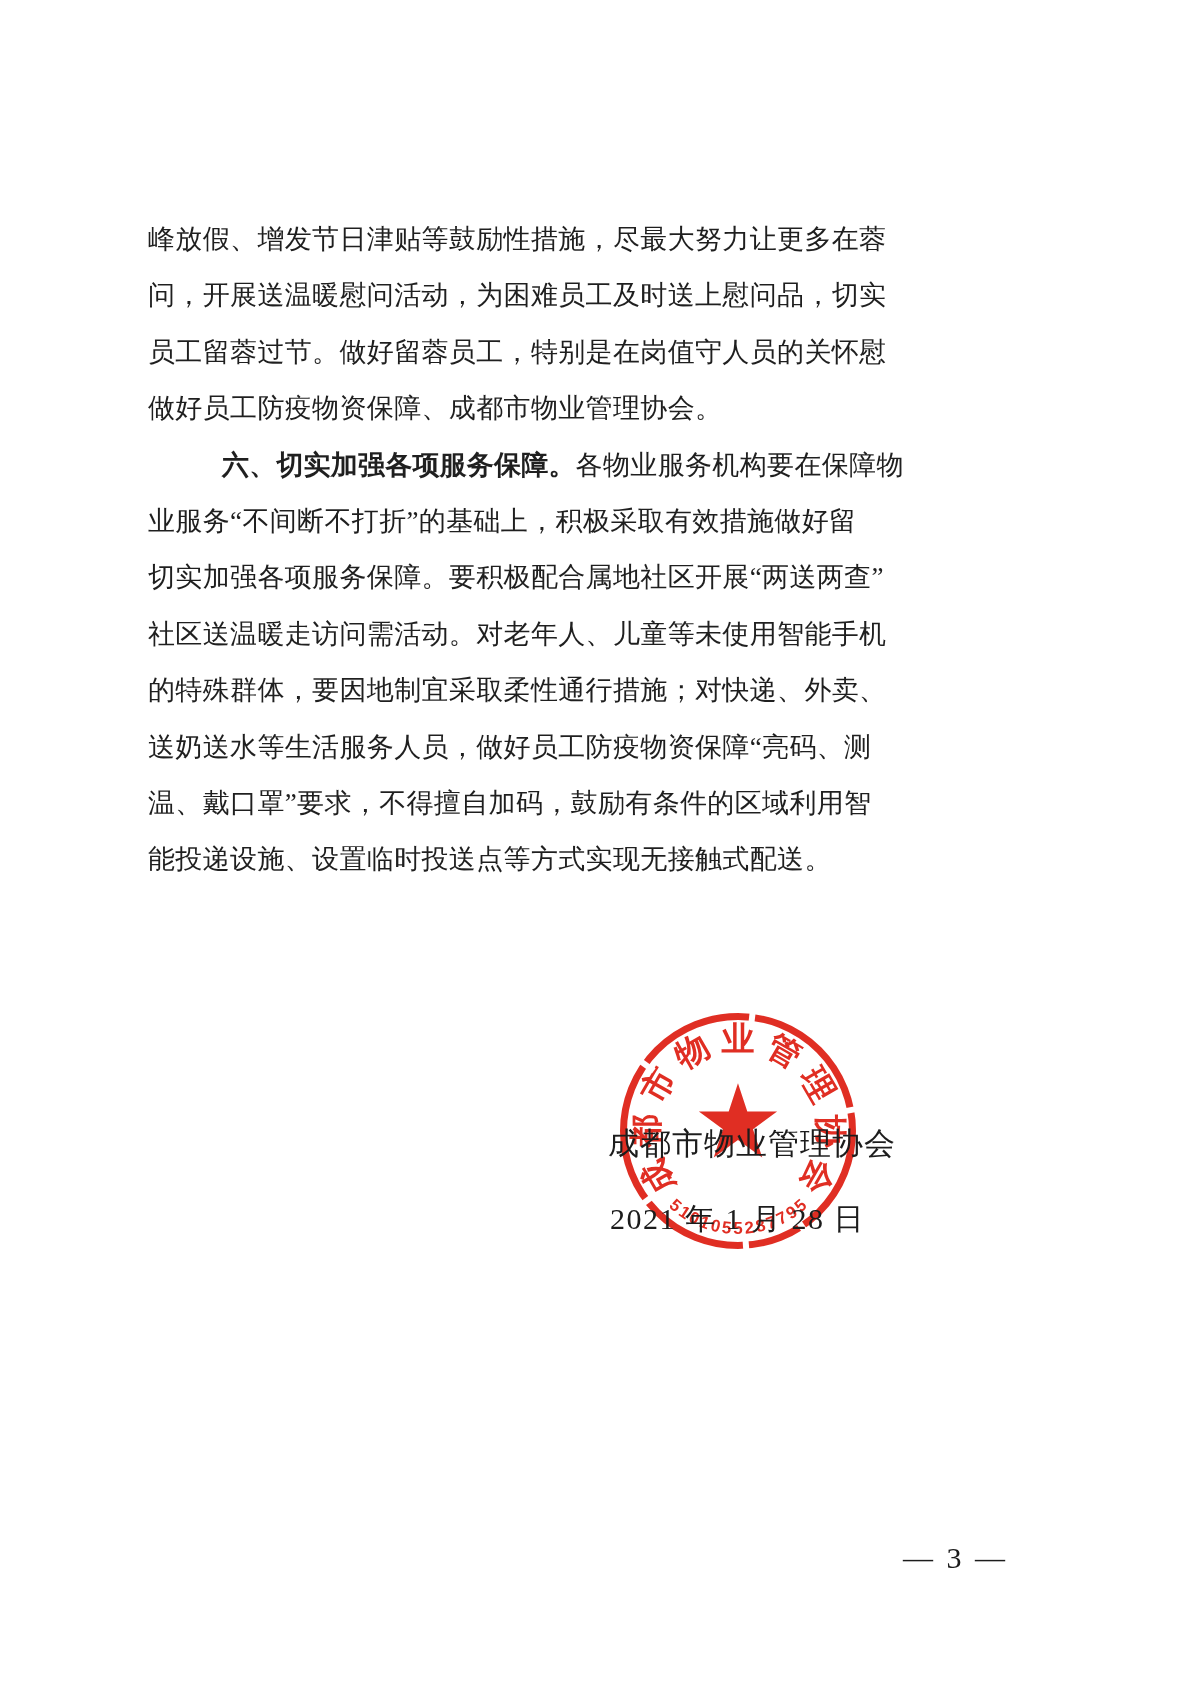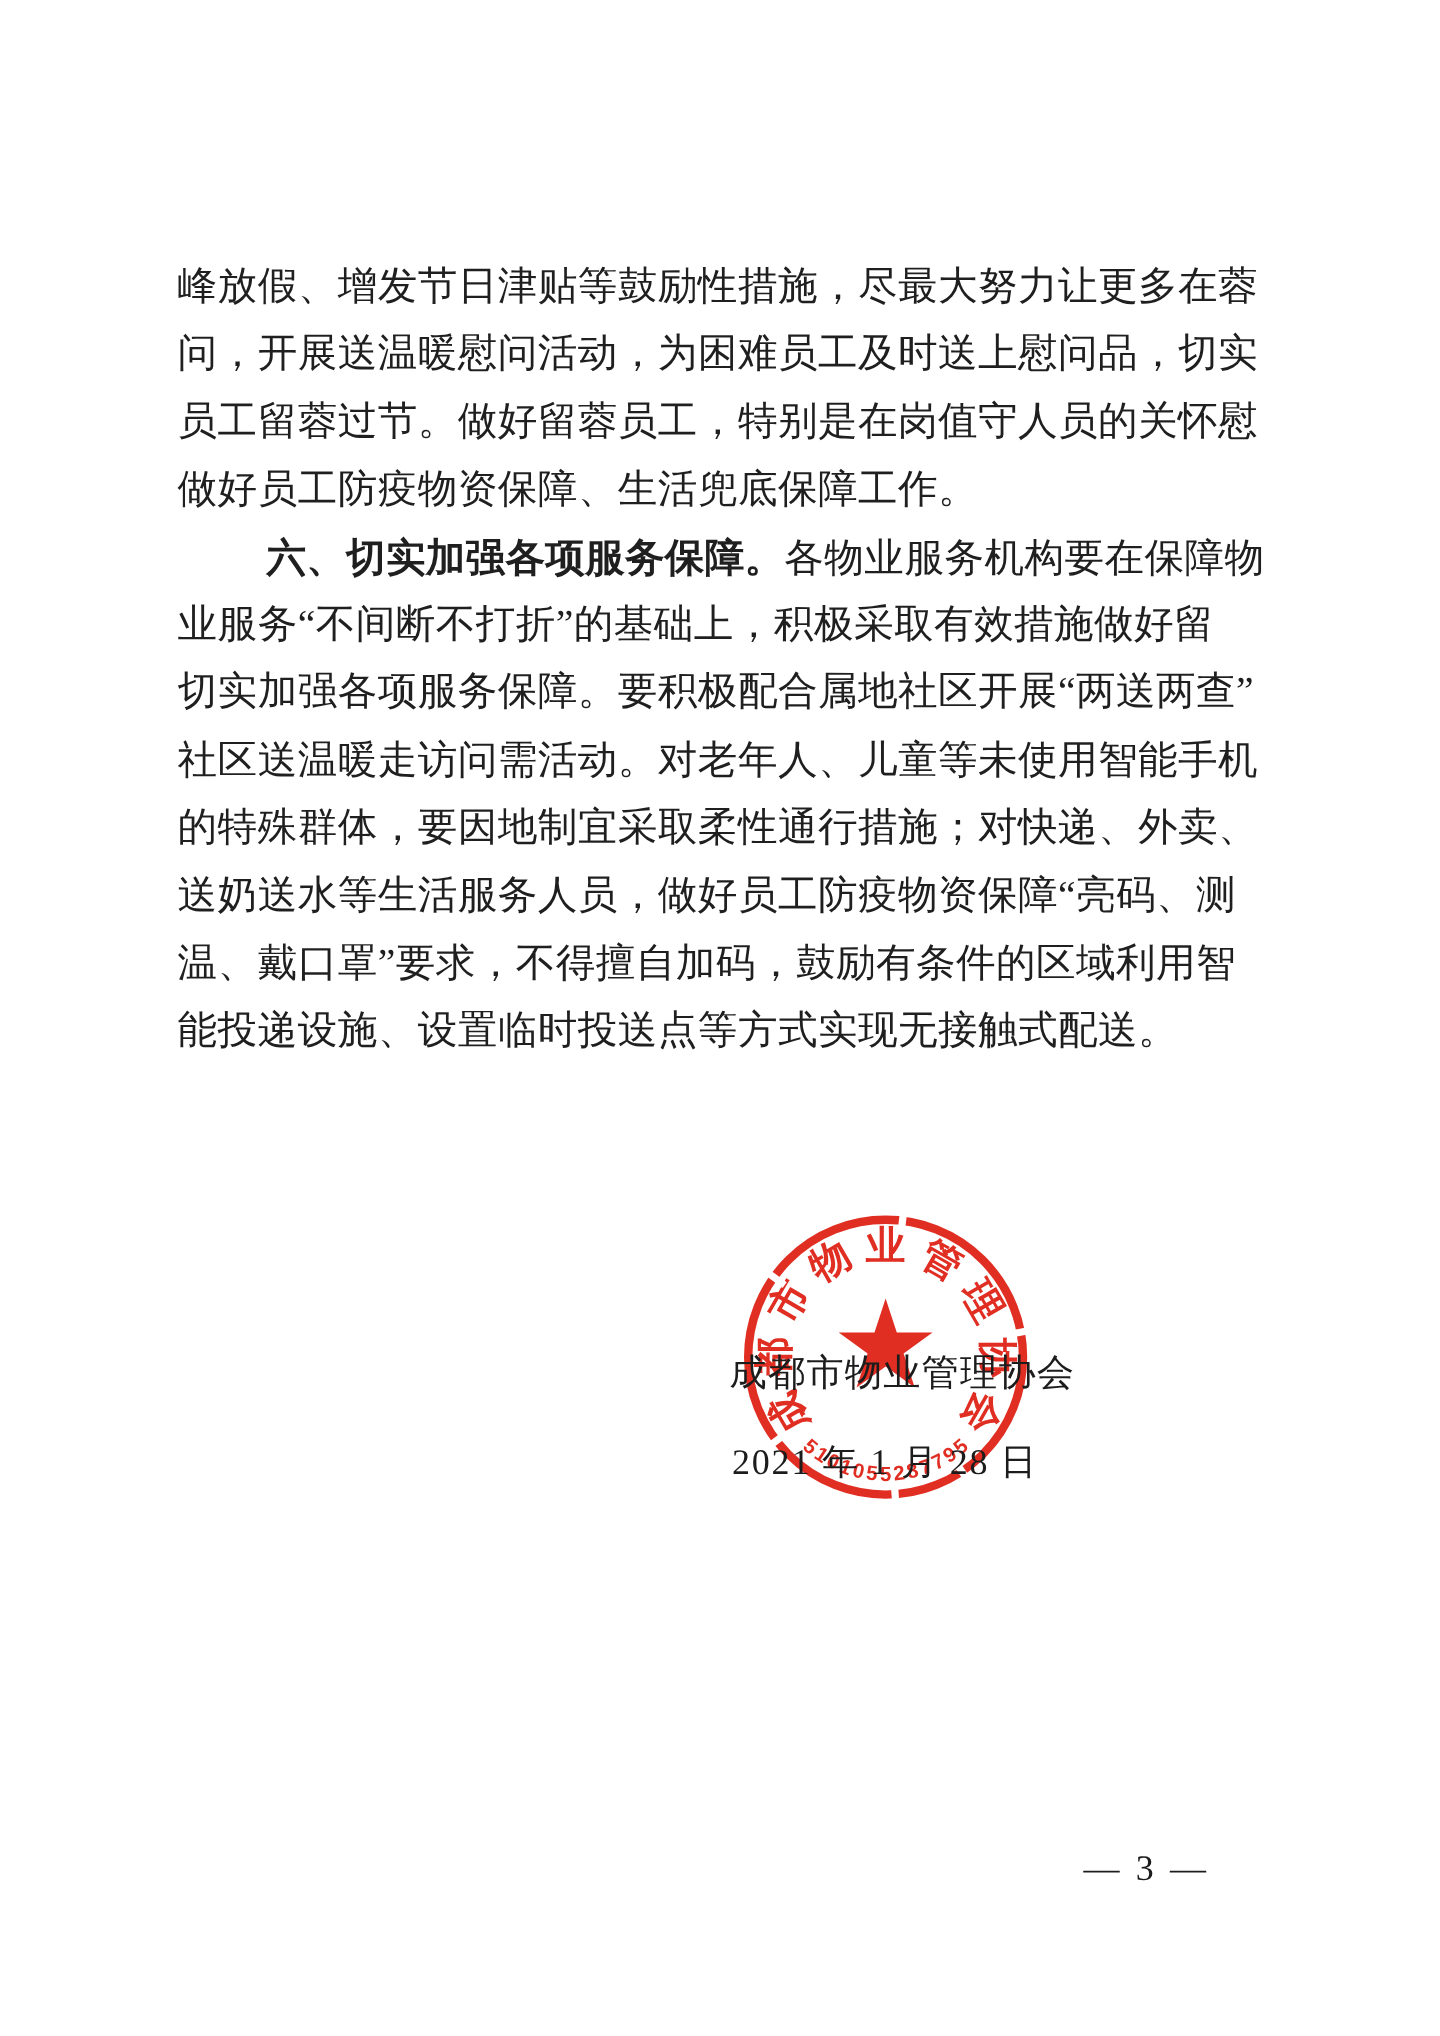--- a/index.html
+++ b/index.html
@@ -14,21 +14,21 @@
   }
   
   .body-text{
     position:absolute;
     left:148px;top:211px;
     width:902px;
   }
   .line{
     height:56.4px;
     line-height:56.4px;
-    font-size:33px;
+    font-size:27px;
     letter-spacing:0.35px;
     white-space:nowrap;
     font-family:"Liberation Serif", serif;
   }
   .indent{padding-left:74px;}
   .sec-heading{
     font-family:"Liberation Sans", sans-serif;
     font-weight:700;
     letter-spacing:0.2px;
     text-align:center;
@@ -113,21 +113,21 @@
 </style>
 </head>
 <body>
 
 <div class="page">
 
   <div class="body-text">
     <div class="line">峰放假、增发节日津贴等鼓励性措施，尽最大努力让更多在蓉</div>
     <div class="line">问，开展送温暖慰问活动，为困难员工及时送上慰问品，切实</div>
     <div class="line">员工留蓉过节。做好留蓉员工，特别是在岗值守人员的关怀慰</div>
-    <div class="line">做好员工防疫物资保障、生活兜底保障工作。</div>
+    <div class="line">做好员工防疫物资保障、成都市物业管理协会。</div>
     <div class="line indent"><span class="sec-heading">六、切实加强各项服务保障。</span><span>各物业服务机构要在保障物</span></div>
     <div class="line">业服务“不间断不打折”的基础上，积极采取有效措施做好留</div>
     <div class="line">切实加强各项服务保障。要积极配合属地社区开展“两送两查”</div>
     <div class="line">社区送温暖走访问需活动。对老年人、儿童等未使用智能手机</div>
     <div class="line">的特殊群体，要因地制宜采取柔性通行措施；对快递、外卖、</div>
     <div class="line">送奶送水等生活服务人员，做好员工防疫物资保障“亮码、测</div>
     <div class="line">温、戴口罩”要求，不得擅自加码，鼓励有条件的区域利用智</div>
     <div class="line">能投递设施、设置临时投送点等方式实现无接触式配送。</div>
   </div>
 

